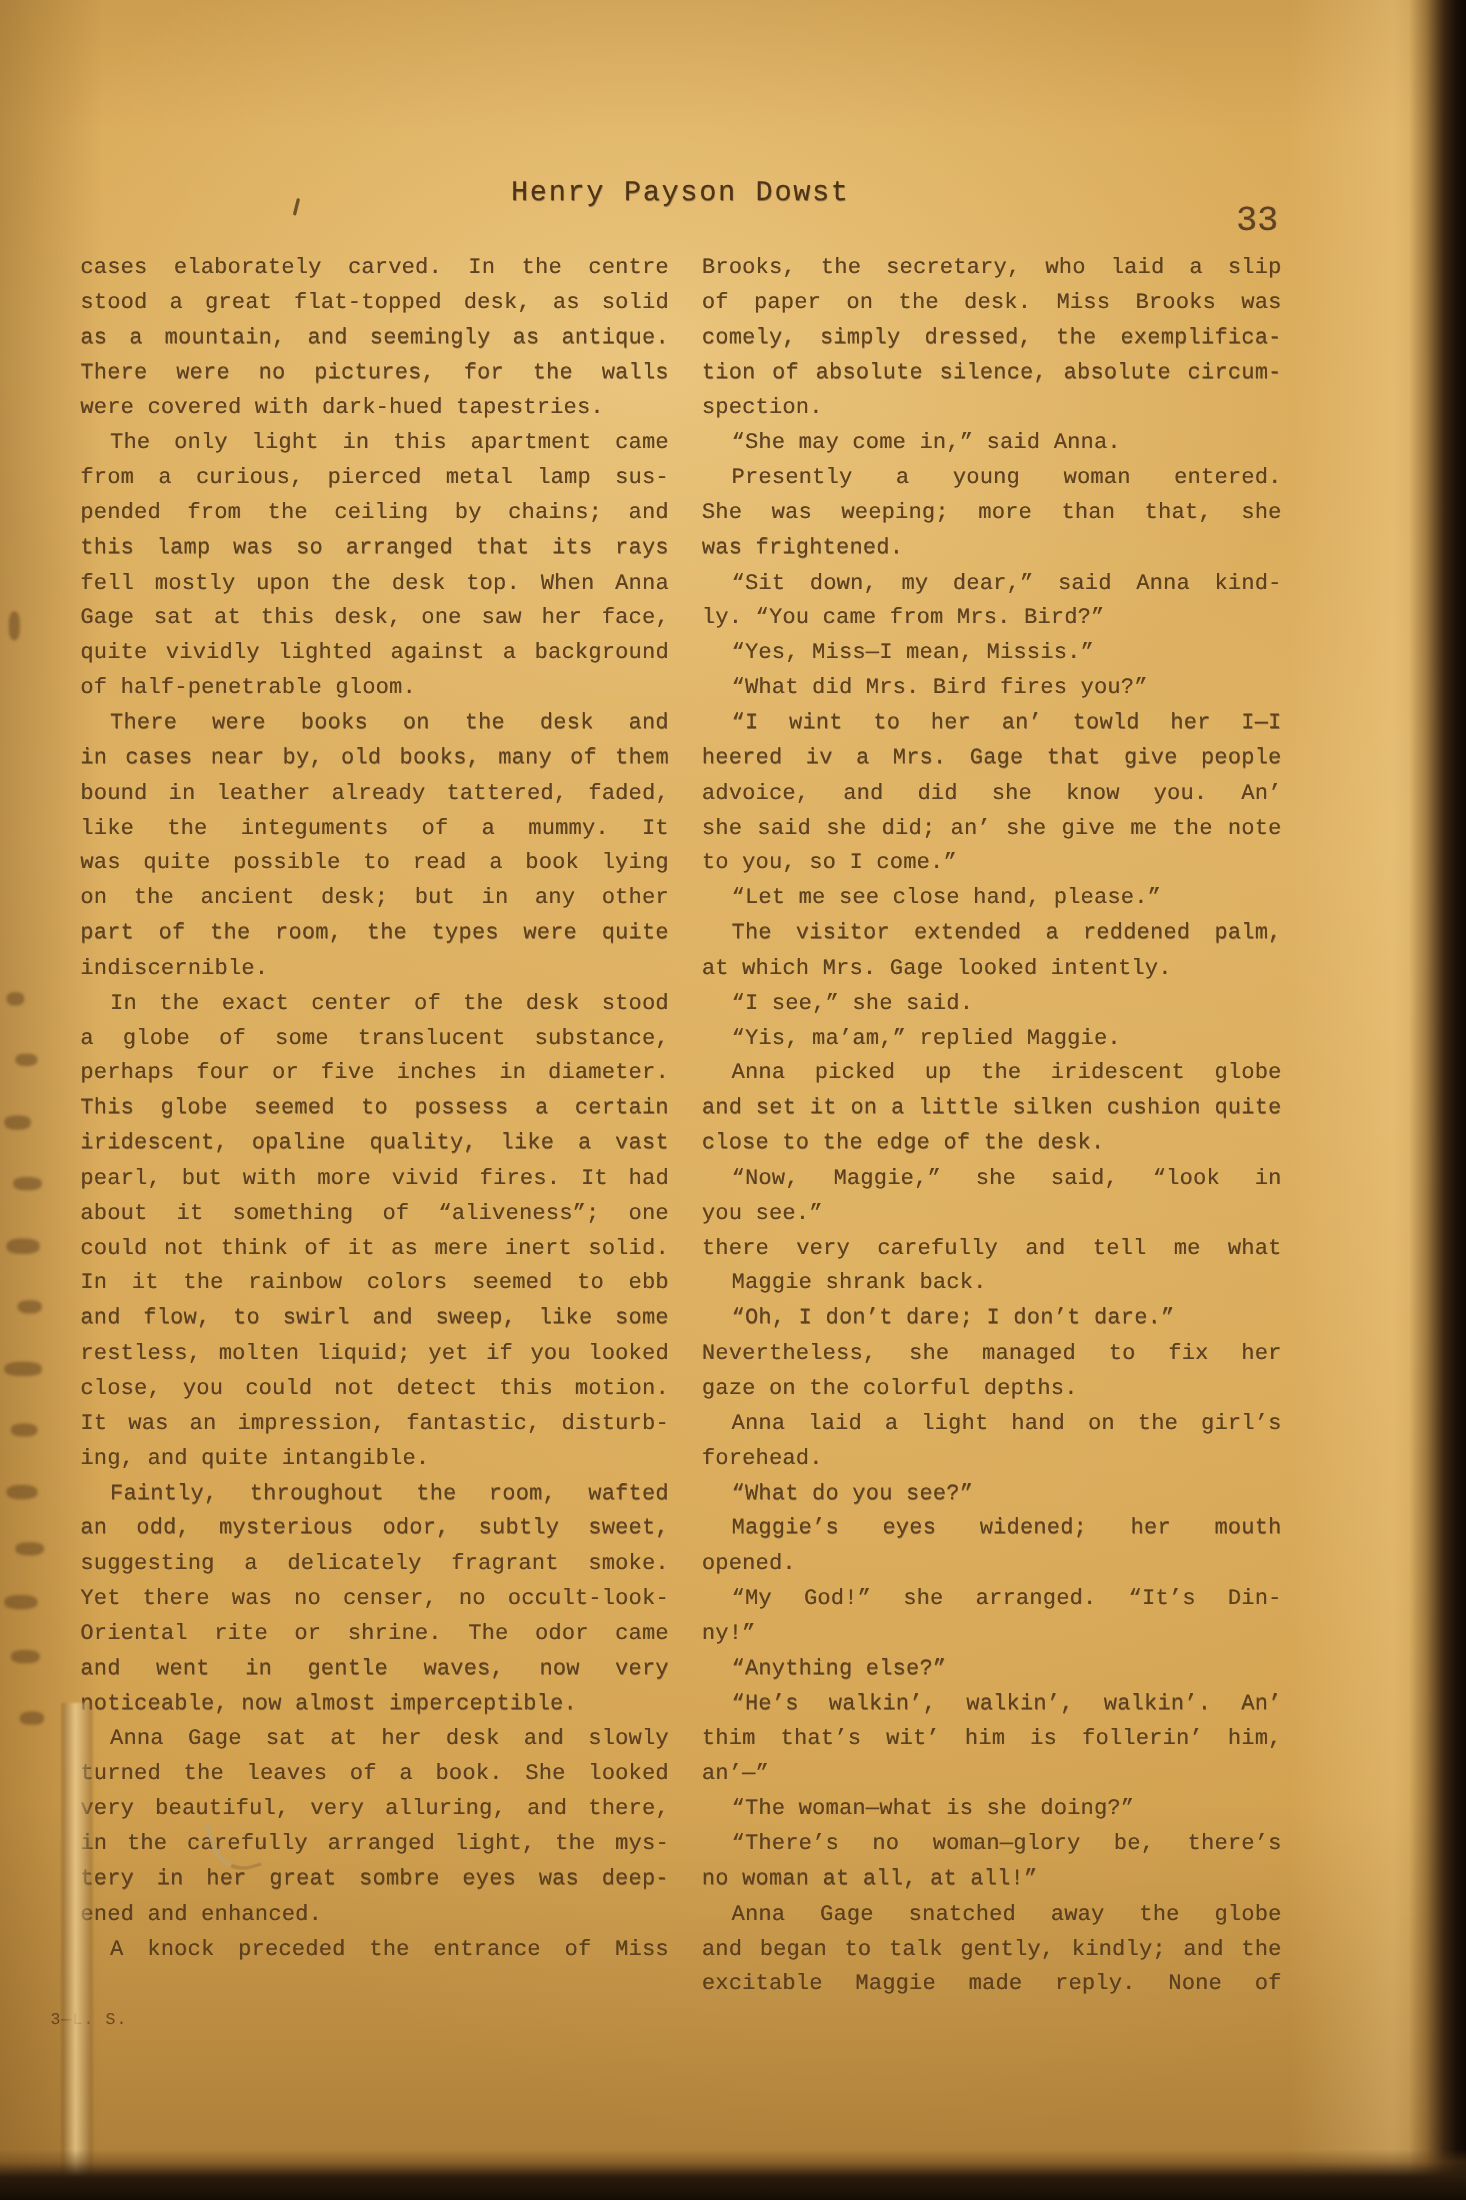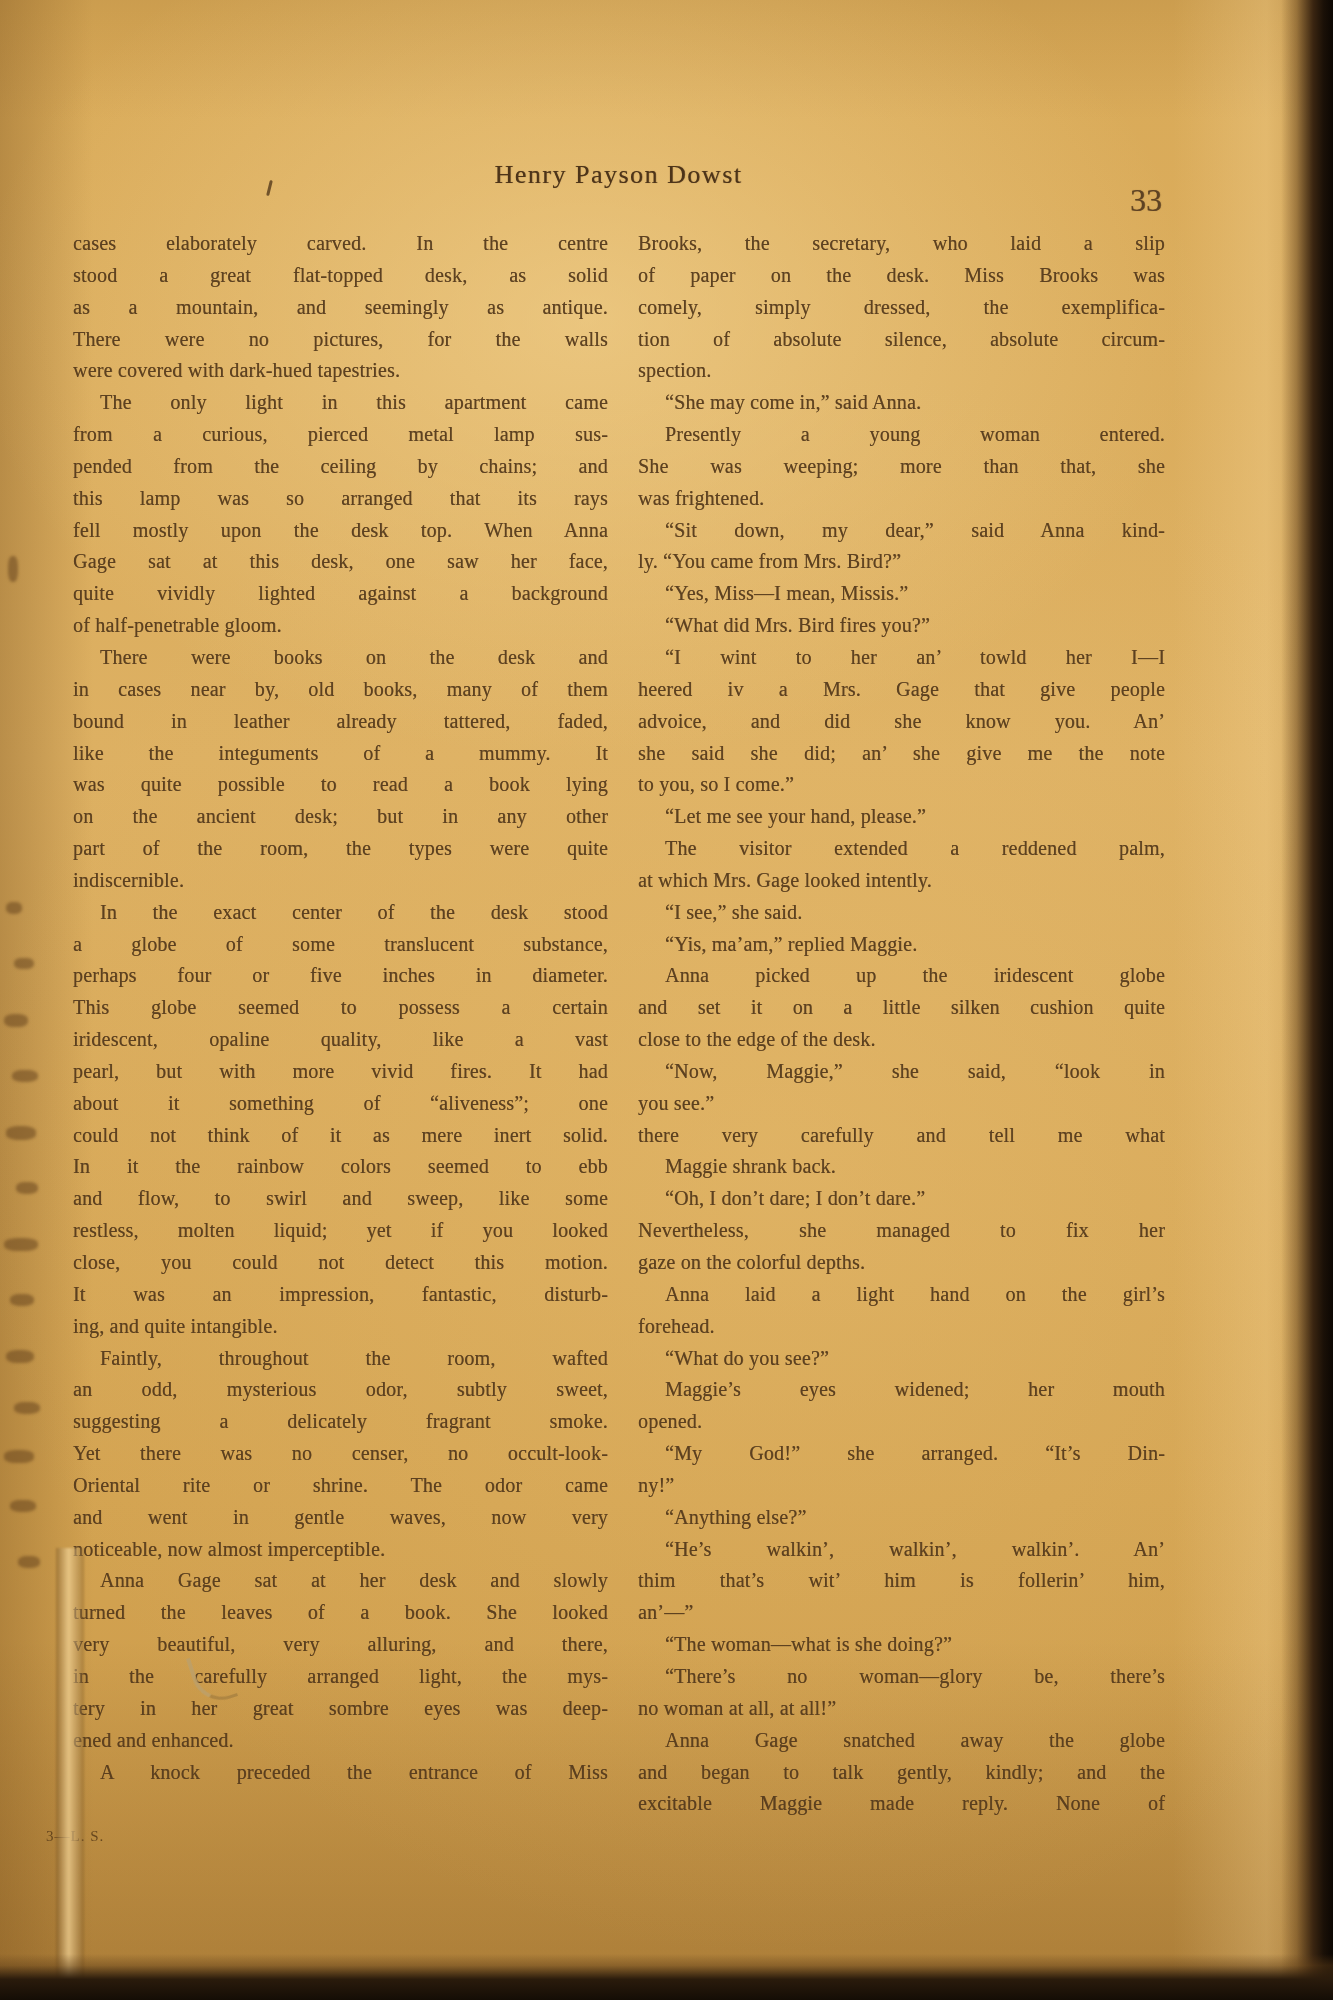--- a/index.html
+++ b/index.html
@@ -1,20 +1,20 @@
 <!DOCTYPE html>
 <html><head>
 <meta charset="utf-8">
 <style>
   html,body{margin:0;padding:0;background:#111;}
   .page{
     position:relative;
     width:1333px;height:2000px;
     overflow:hidden;
-    font-family:Liberation Serif, serif;
+    font-family:Liberation Mono, monospace;
     background:
       radial-gradient(46% 22% at 44% 16%, rgba(250,222,160,.50), rgba(250,222,160,0) 100%),
       radial-gradient(60% 40% at 58% 58%, rgba(240,200,125,.30), rgba(240,200,125,0) 100%),
       linear-gradient(90deg, rgba(110,70,22,.32) 0%, rgba(110,70,22,0) 7%, rgba(110,70,22,0) 88%, rgba(250,220,160,.28) 95%, rgba(110,70,22,.22) 100%),
       linear-gradient(180deg, rgba(150,105,40,.20) 0%, rgba(150,105,40,0) 6%, rgba(150,105,40,0) 82%, rgba(110,70,22,.30) 98%),
       linear-gradient(180deg, #d9aa58 0%, #ddb062 38%, #d3a351 75%, #c99848 100%);
   }
   .edge-right{
     position:absolute;top:0;right:0;width:52px;height:100%;
     background:linear-gradient(90deg, rgba(60,38,14,0) 0%, rgba(92,60,24,.45) 30%, #3a2511 62%, #1a1007 82%, #0c0703 100%);
@@ -149,21 +149,21 @@
       <div class="line">was frightened.</div>
       <div class="line indent just">“Sit down, my dear,” said Anna kind-</div>
       <div class="line">ly.  “You came from Mrs. Bird?”</div>
       <div class="line indent">“Yes, Miss—I mean, Missis.”</div>
       <div class="line indent">“What did Mrs. Bird fires you?”</div>
       <div class="line indent just">“I wint to her an’ towld her I—I</div>
       <div class="line just">heered iv a Mrs. Gage that give people</div>
       <div class="line just">advoice, and did she know you.  An’</div>
       <div class="line just">she said she did; an’ she give me the note</div>
       <div class="line">to you, so I come.”</div>
-      <div class="line indent">“Let me see your hand, please.”</div>
+      <div class="line indent">“Let me see close hand, please.”</div>
       <div class="line indent just">The visitor extended a reddened palm,</div>
       <div class="line">at which Mrs. Gage looked intently.</div>
       <div class="line indent">“I see,” she said.</div>
       <div class="line indent">“Yis, ma’am,” replied Maggie.</div>
       <div class="line indent just">Anna picked up the iridescent globe</div>
       <div class="line just">and set it on a little silken cushion quite</div>
       <div class="line">close to the edge of the desk.</div>
       <div class="line indent just">“Now, Maggie,” she said, “look in</div>
       <div class="line">you see.”</div>
       <div class="line just">there very carefully and tell me what</div>

